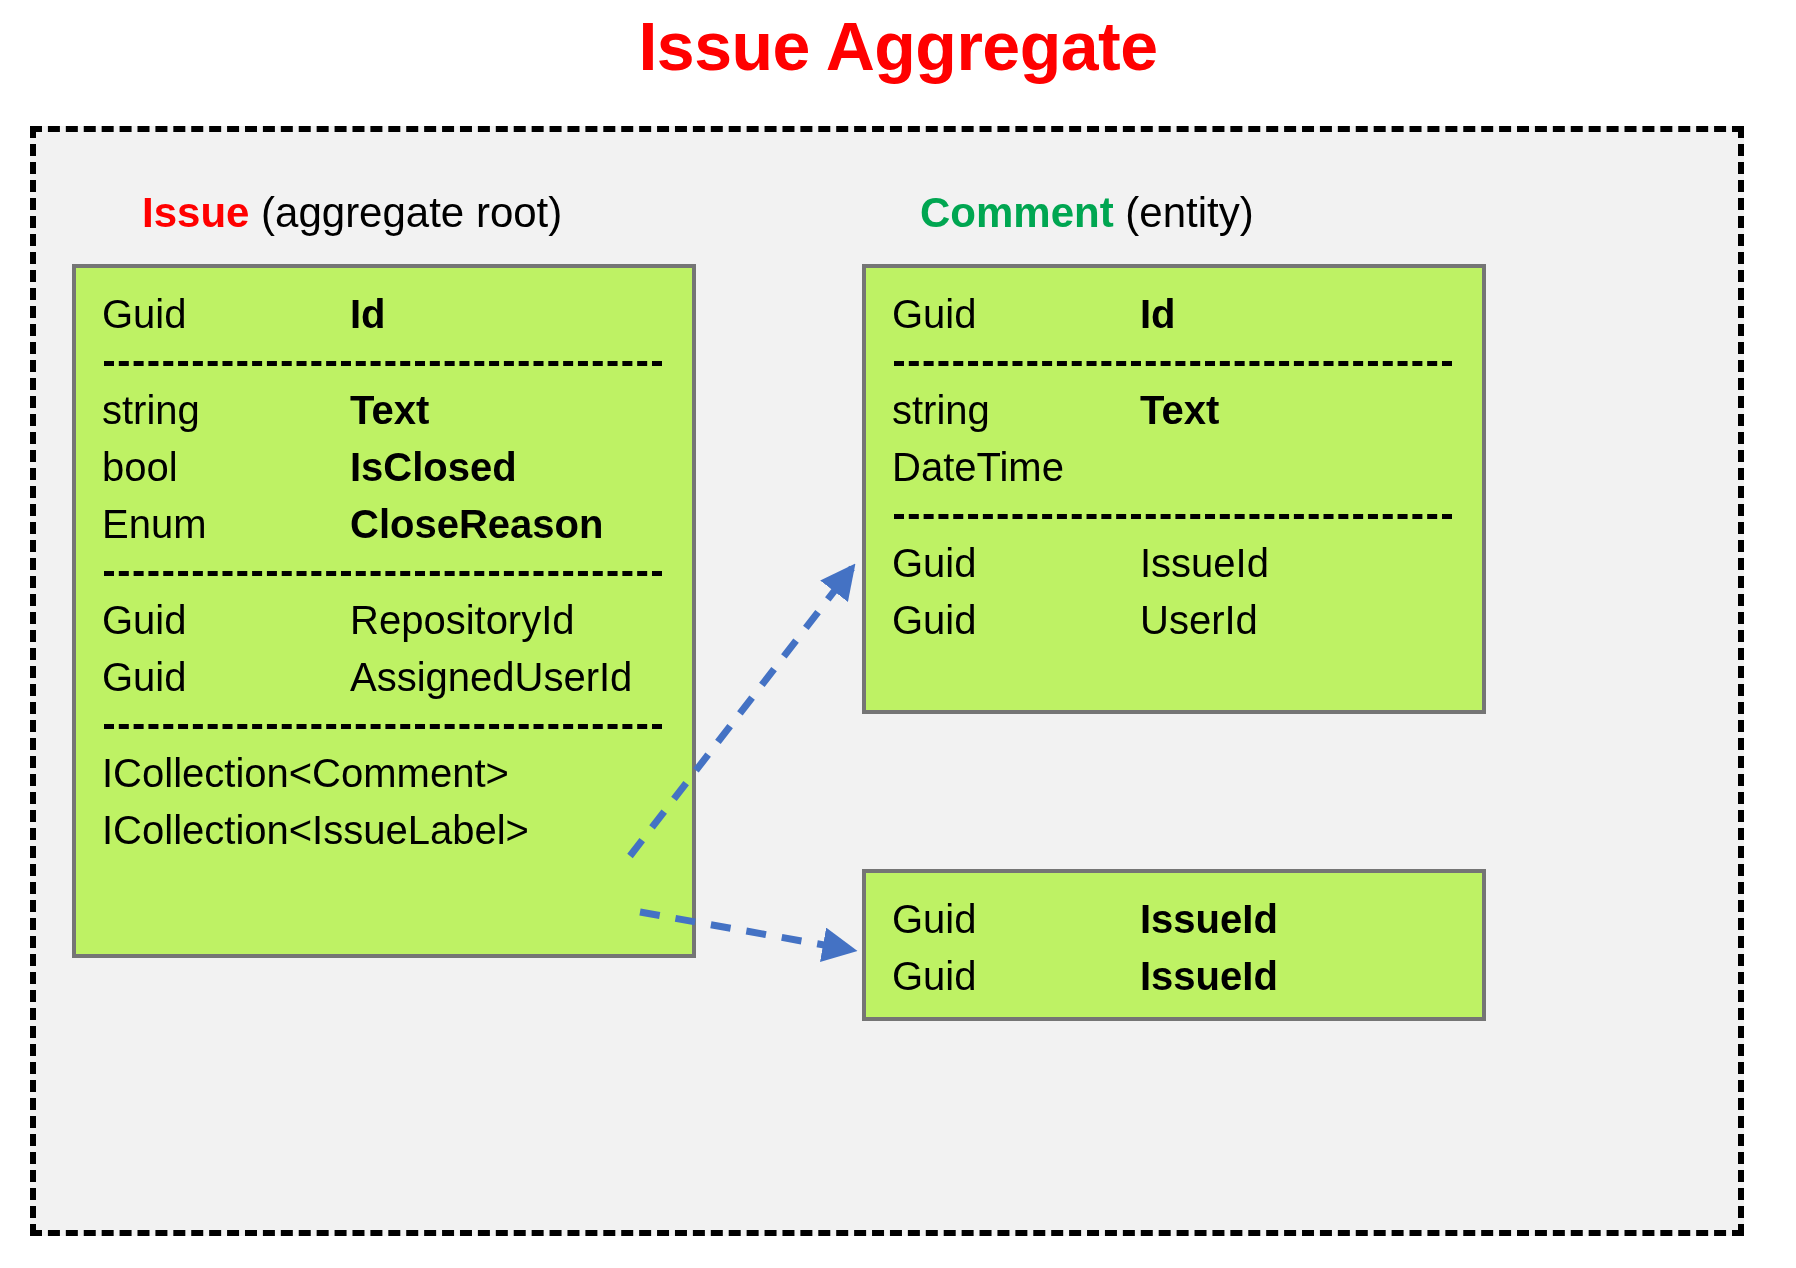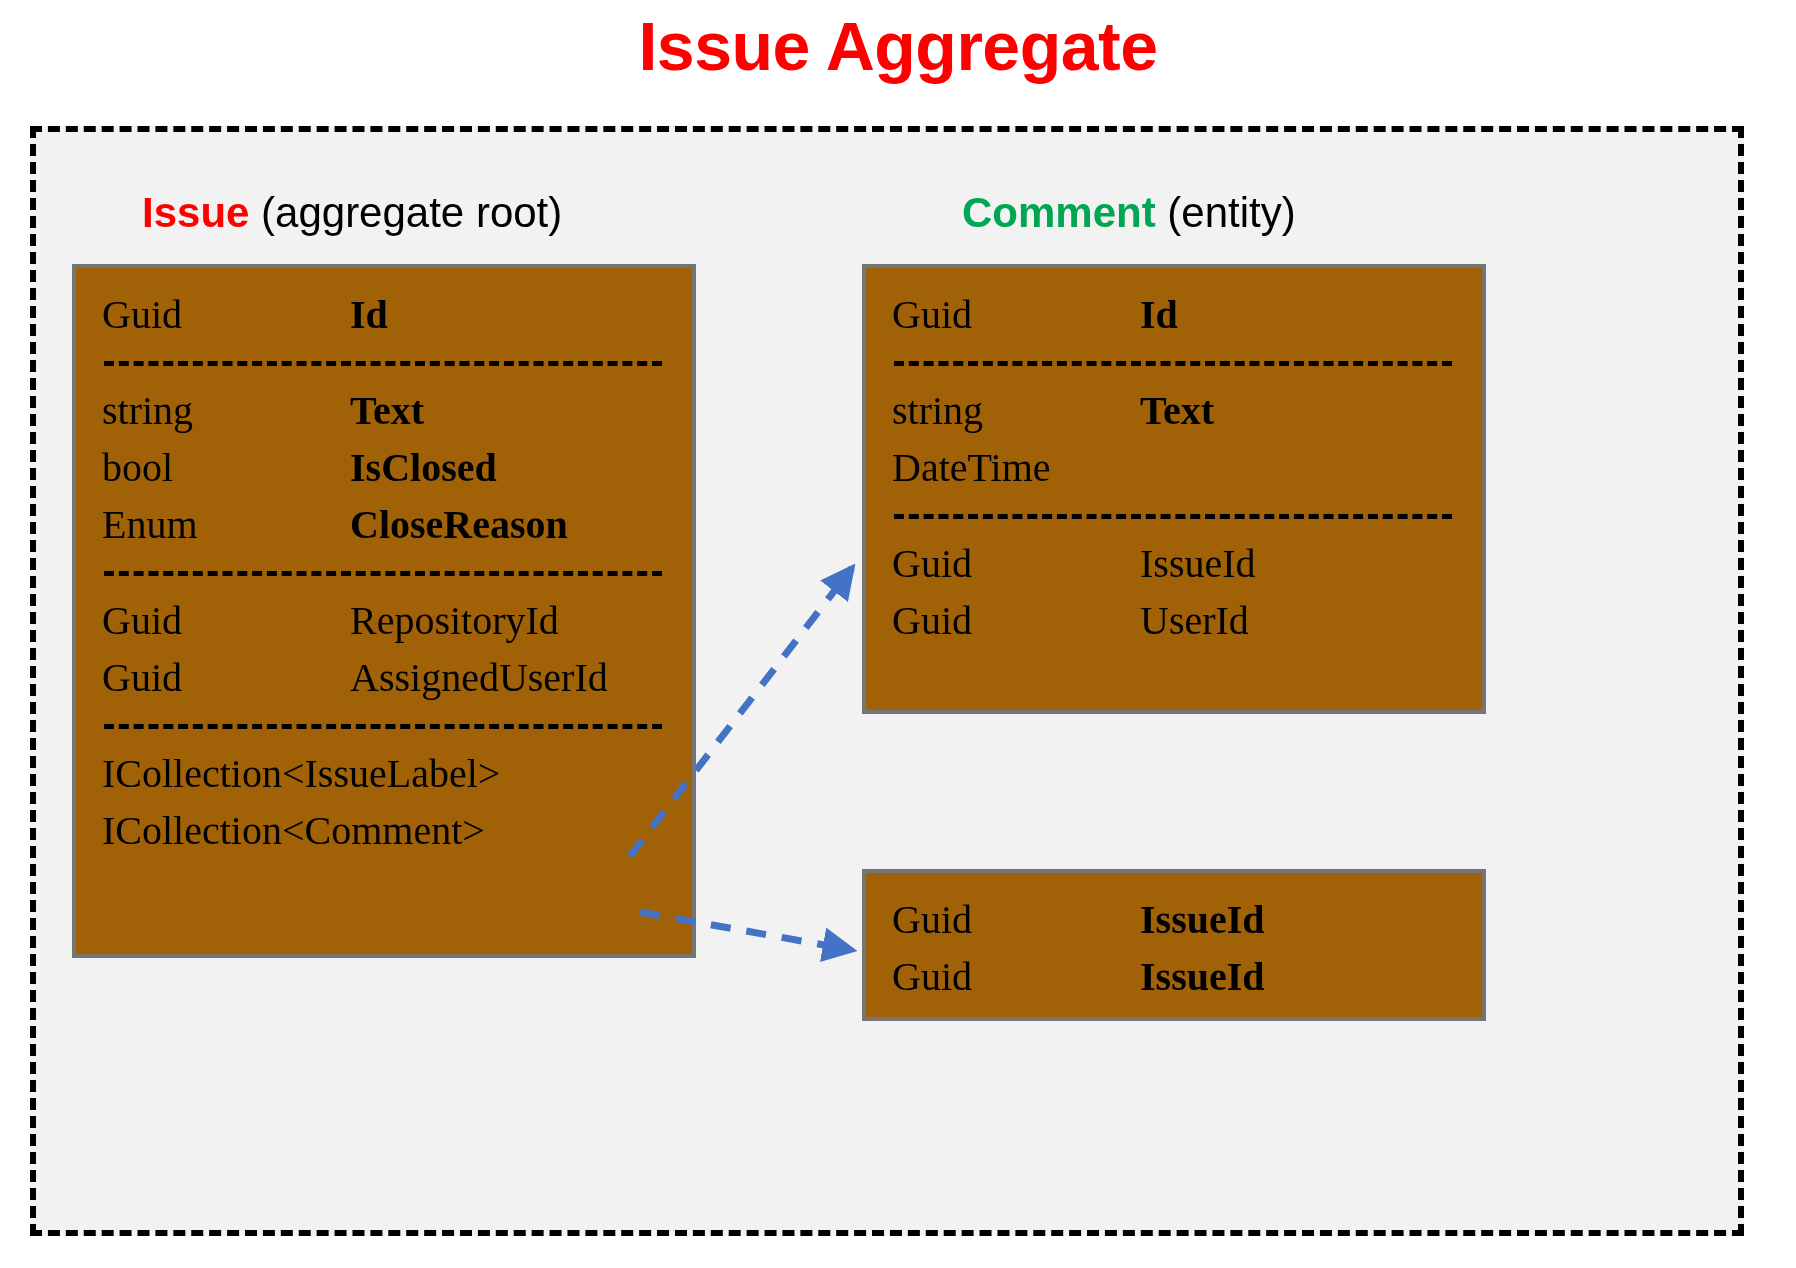--- a/index.html
+++ b/index.html
@@ -57,34 +57,33 @@
   }
   .entity-header .entity-name {
     font-weight: bold;
   }
   .entity-header .entity-kind {
     font-weight: normal;
     color: #000000;
   }
 
   #issue-header      { left: 130px;  top: 192px; margin-left: 12px; }
-  #comment-header    { left: 962px;  top: 192px; }
+  #comment-header    { left: 920px;  top: 192px; }
   #issuelabel-header { left: 912px;  top: 797px; }
 
   .name-red   { color: #FF0000; }
   .name-green { color: #00A651; }
   .name-cyan  { color: #00AEEF; }
 
   
   .entity-box {
     position: absolute;
     box-sizing: border-box;
-    background: #a16207;
+    background: #bef264;
     border: 4px solid #757575;
-    font-family: Liberation Serif, serif;
   }
 
   #issue-box      { left: 72px;  top: 264px;  width: 624px;  height: 694px; }
   #comment-box    { left: 862px; top: 264px;  width: 624px;  height: 450px; }
   #issuelabel-box { left: 862px; top: 869px;  width: 624px;  height: 152px; }
 
   .box-inner {
     position: relative;
     width: 100%;
     height: 100%;
@@ -177,24 +176,24 @@
         <span class="field-name normal">RepositoryId</span>
       </div>
       <div class="field-row">
         <span class="field-type">Guid</span>
         <span class="field-name normal">AssignedUserId</span>
       </div>
 
       <div class="field-separator"></div>
 
       <div class="field-row wide">
+        <span class="field-type">ICollection&lt;Comment&gt;</span>
+      </div>
+      <div class="field-row wide">
         <span class="field-type">ICollection&lt;IssueLabel&gt;</span>
-      </div>
-      <div class="field-row wide">
-        <span class="field-type">ICollection&lt;Comment&gt;</span>
       </div>
 
     </div>
   </div>
 
   <div class="entity-header" id="comment-header">
     <span class="entity-name name-green">Comment</span><span class="entity-kind"> (entity)</span>
   </div>
 
   <div class="entity-box" id="comment-box">

